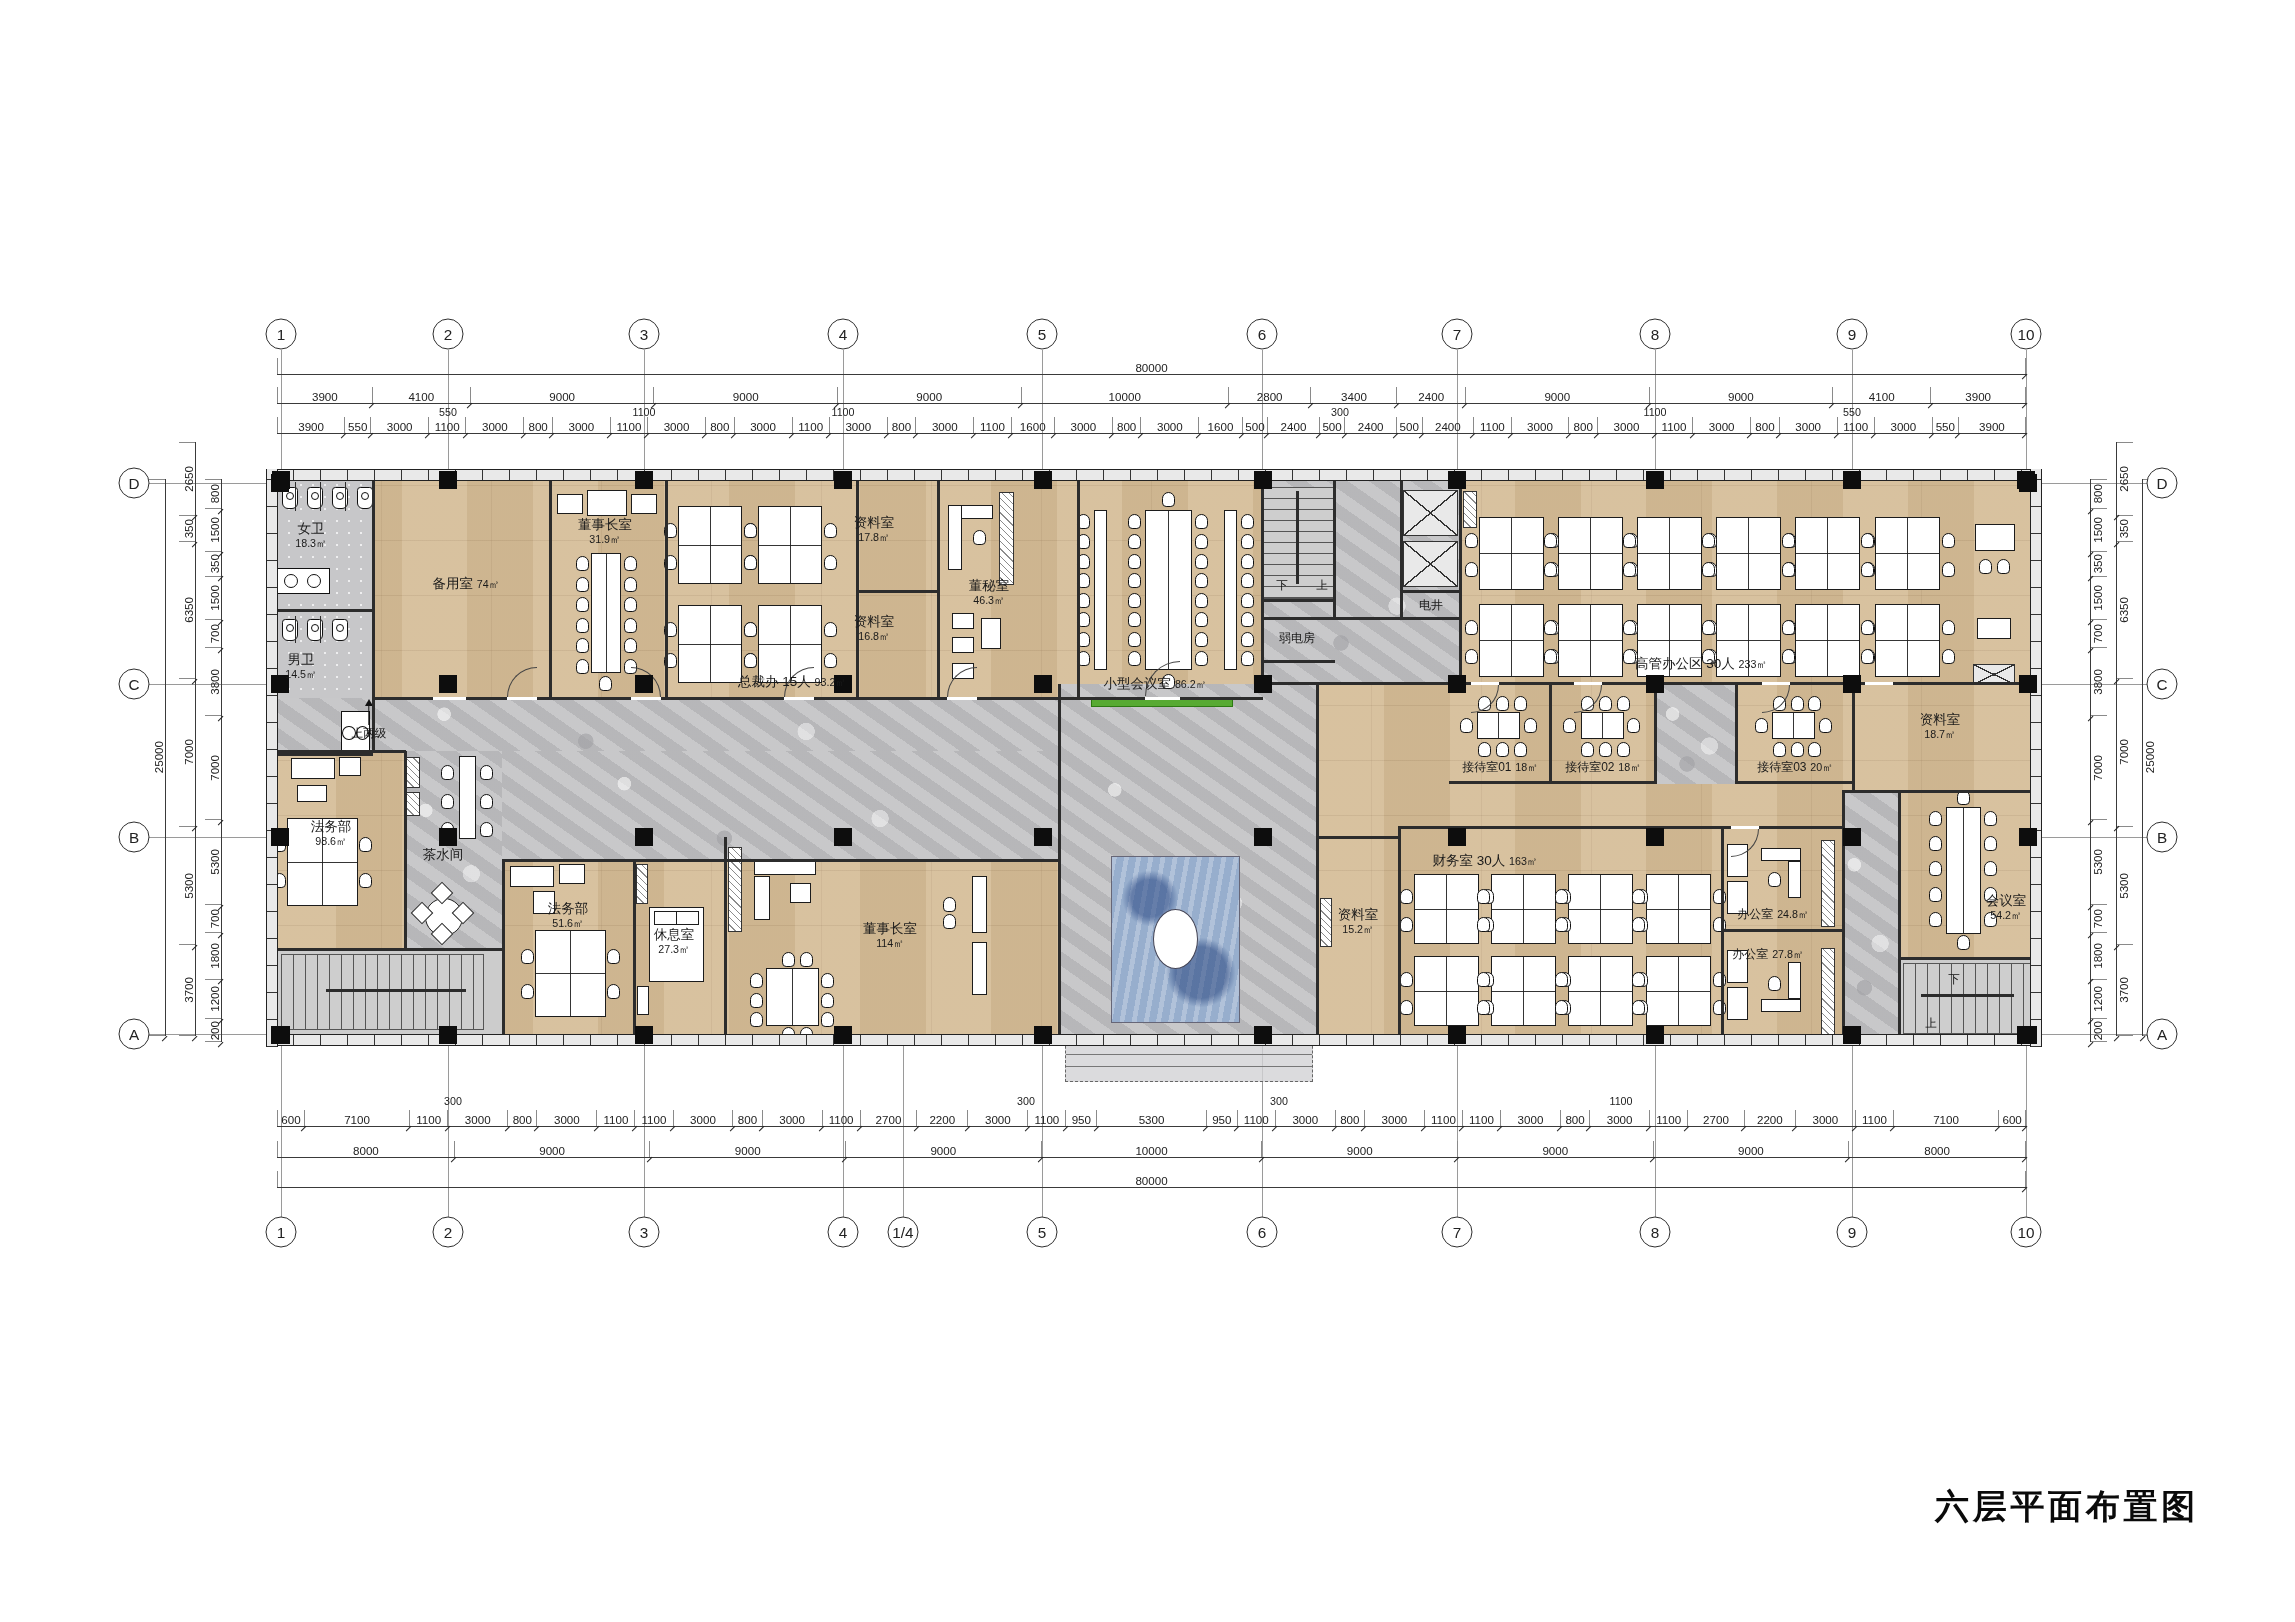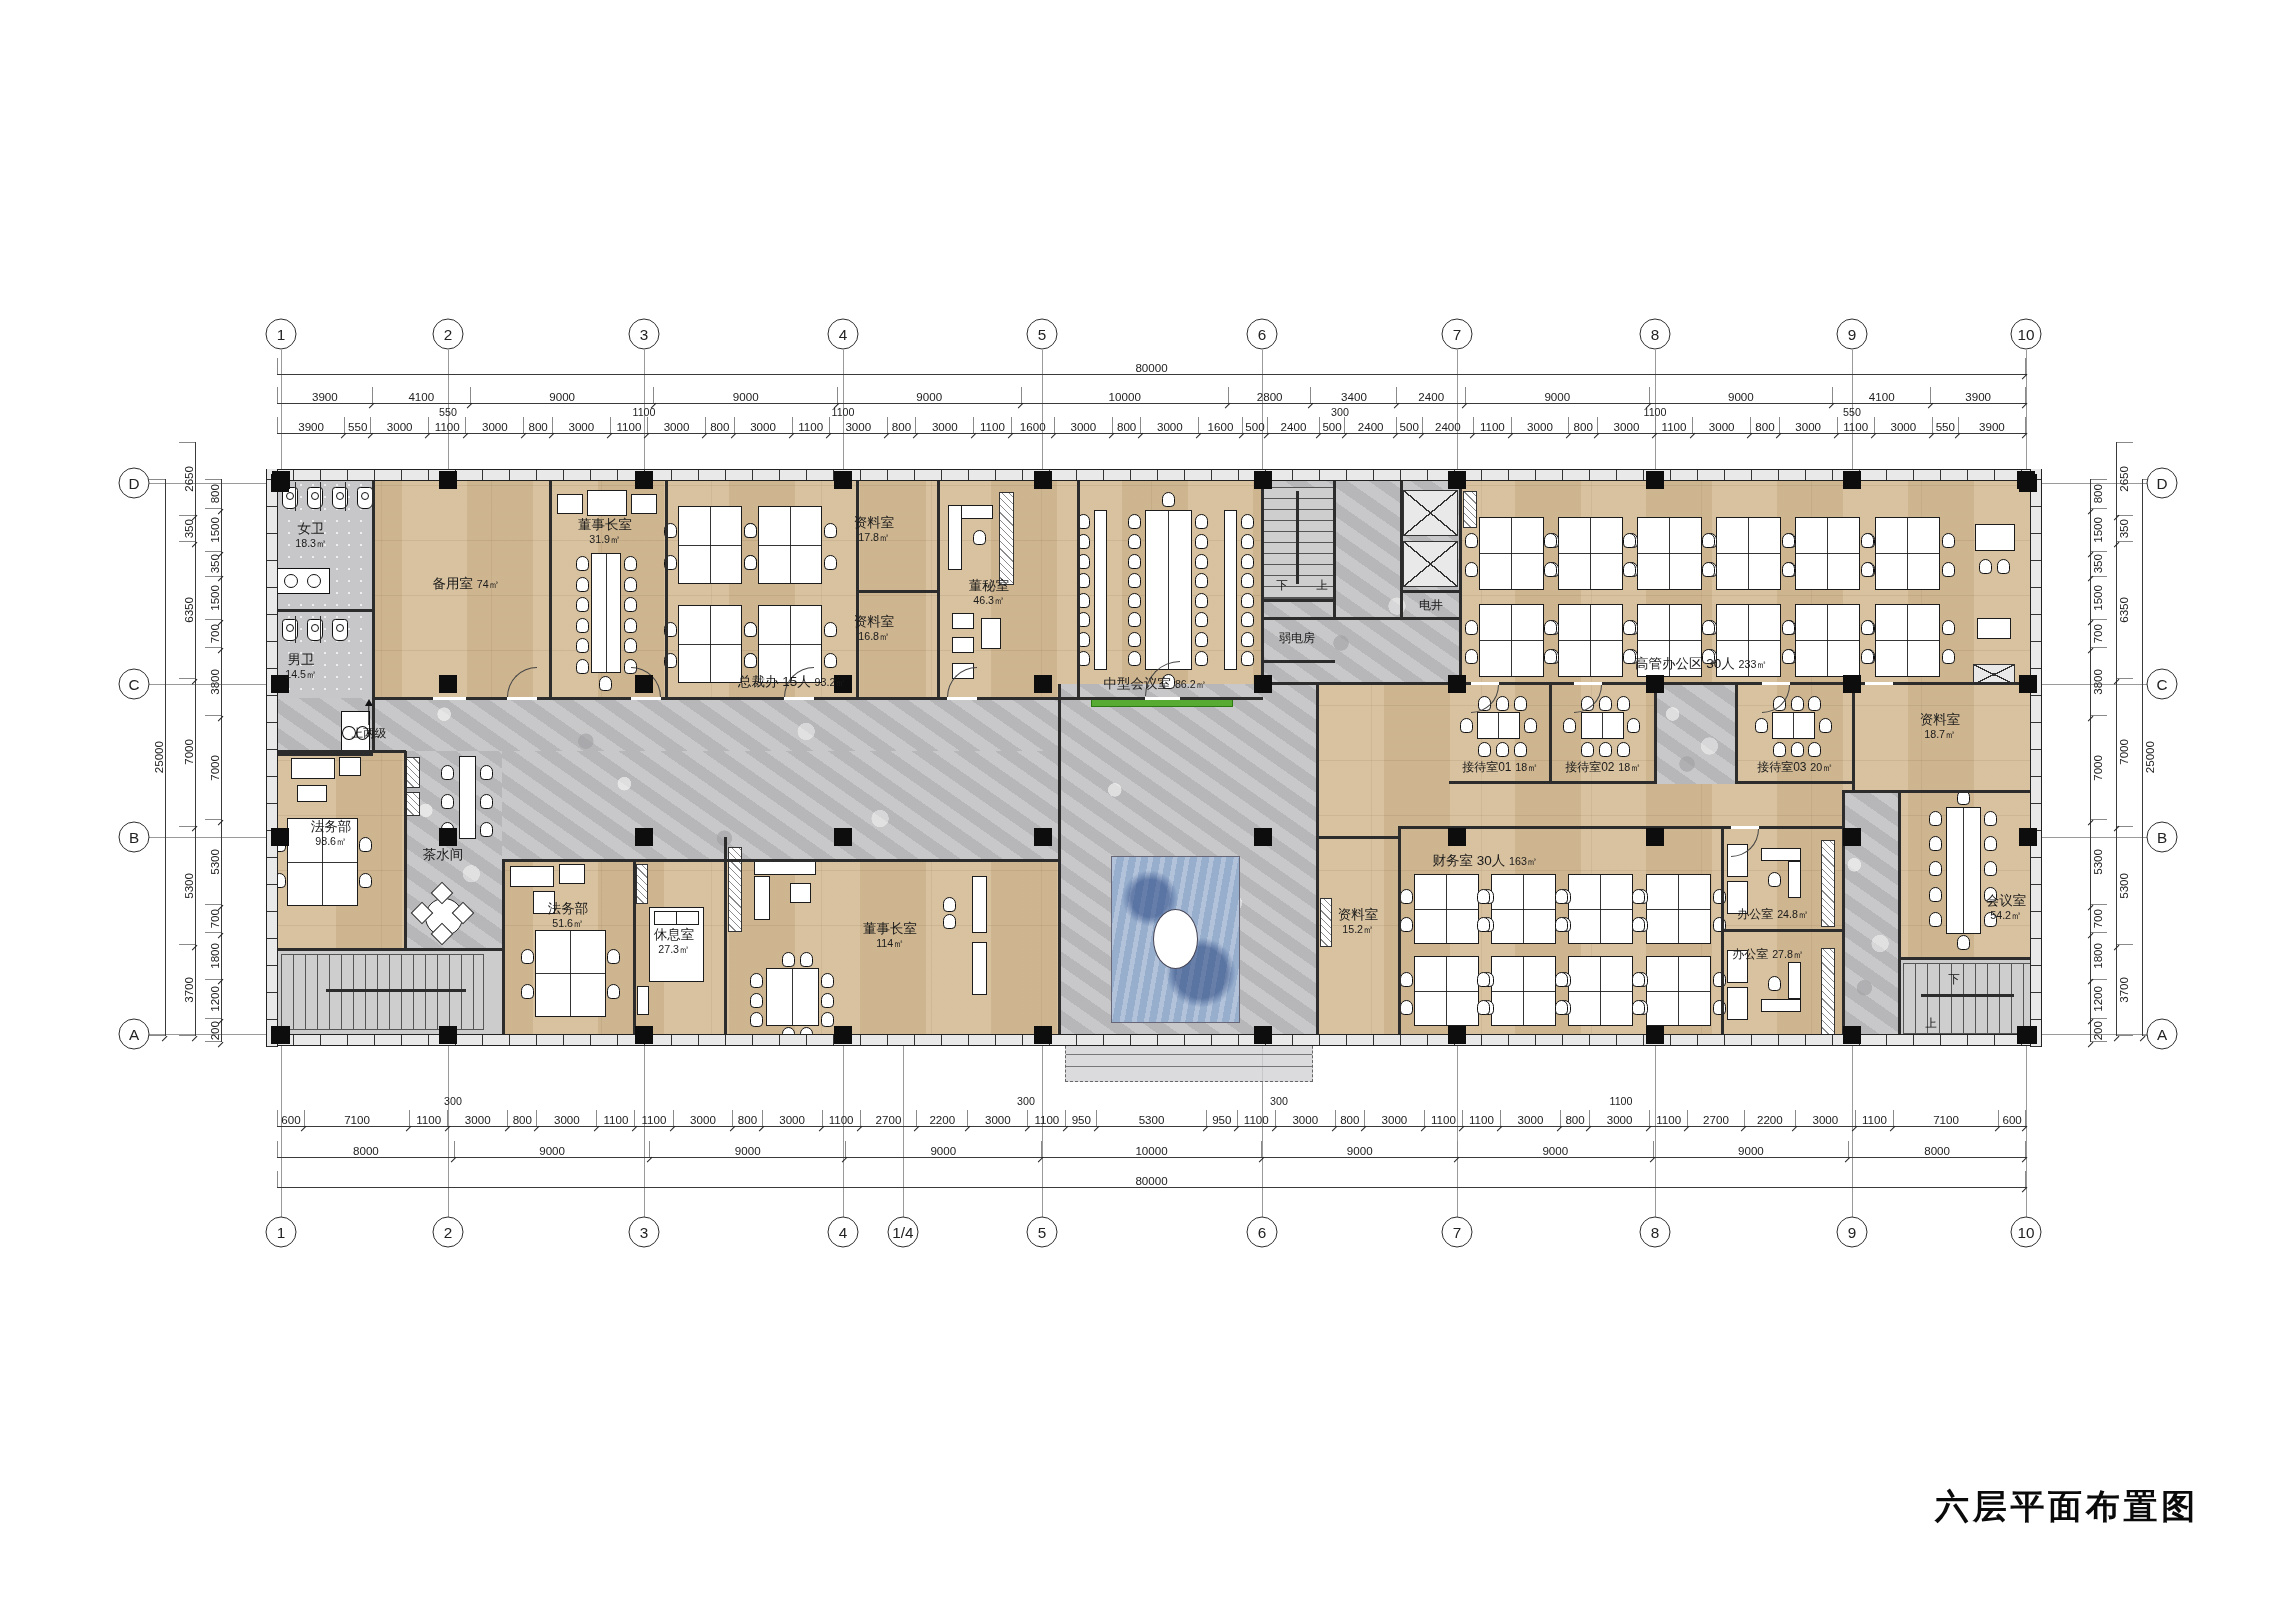--- a/index.html
+++ b/index.html
@@ -1076,21 +1076,21 @@
       <span class="ar">17.8㎡</span>
     </div>
   <div class="rlbl stack" style="left:874px;top:628px">
       <span>资料室</span>
       <span class="ar">16.8㎡</span>
     </div>
   <div class="rlbl stack" style="left:989px;top:592px">
       <span>董秘室</span>
       <span class="ar">46.3㎡</span>
     </div>
-  <div class="rlbl line" style="left:1155px;top:684px"><span>中型会议室</span><span class="ar">86.2㎡</span></div>
+  <div class="rlbl line" style="left:1155px;top:684px"><span>小型会议室</span><span class="ar">86.2㎡</span></div>
   <div class="rlbl line sm" style="left:1297px;top:638px"><span>弱电房</span></div>
   <div class="rlbl line sm" style="left:1431px;top:605px"><span>电井</span></div>
   <div class="rlbl line" style="left:1701px;top:664px"><span>高管办公区 30人</span><span class="ar">233㎡</span></div>
   <div class="rlbl line sm" style="left:1500px;top:767px"><span>接待室01</span><span class="ar">18㎡</span></div>
   <div class="rlbl line sm" style="left:1603px;top:767px"><span>接待室02</span><span class="ar">18㎡</span></div>
   <div class="rlbl line sm" style="left:1795px;top:767px"><span>接待室03</span><span class="ar">20㎡</span></div>
   <div class="rlbl stack" style="left:1940px;top:726px">
       <span>资料室</span>
       <span class="ar">18.7㎡</span>
     </div>

